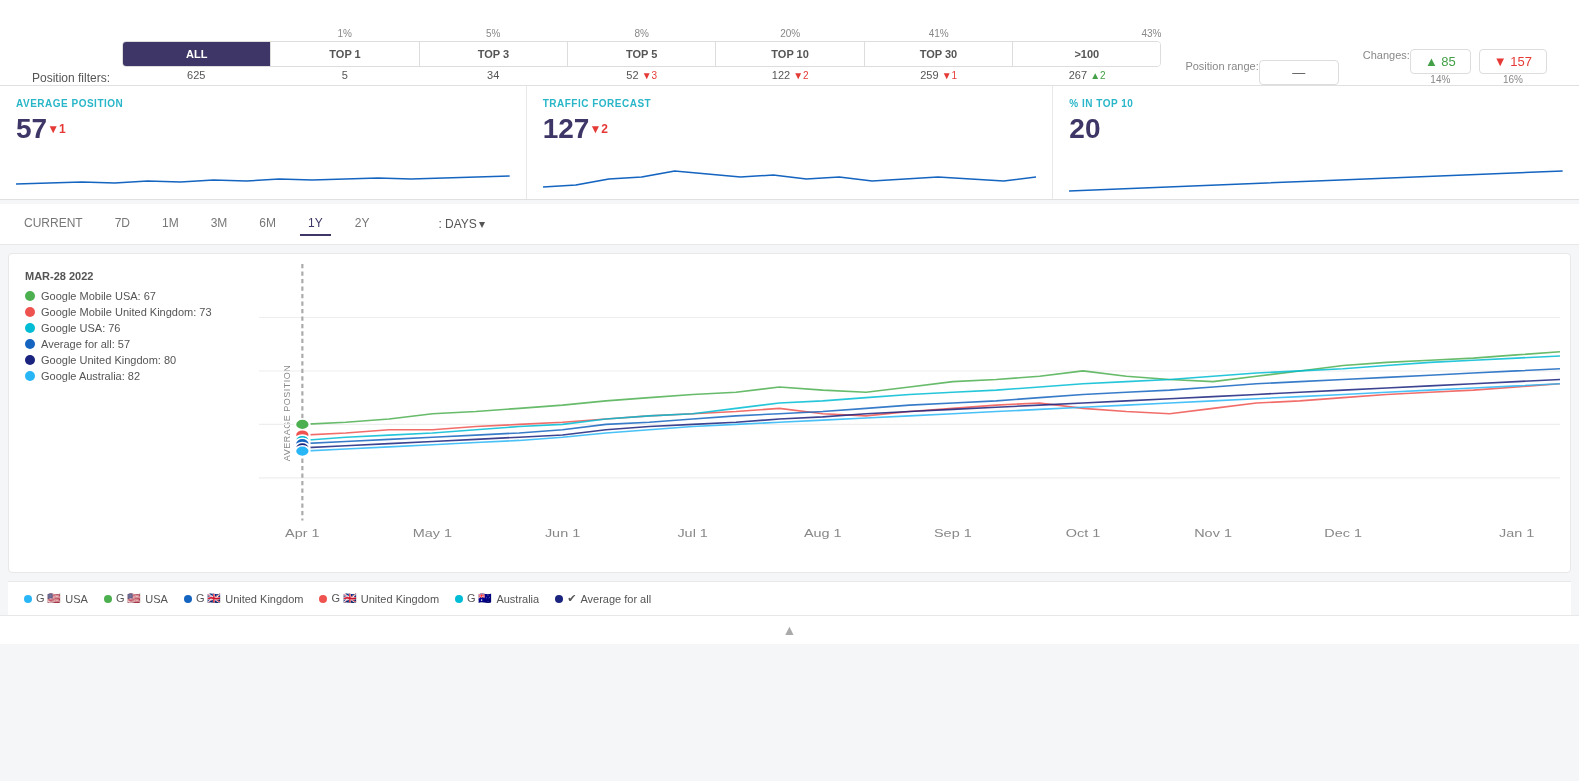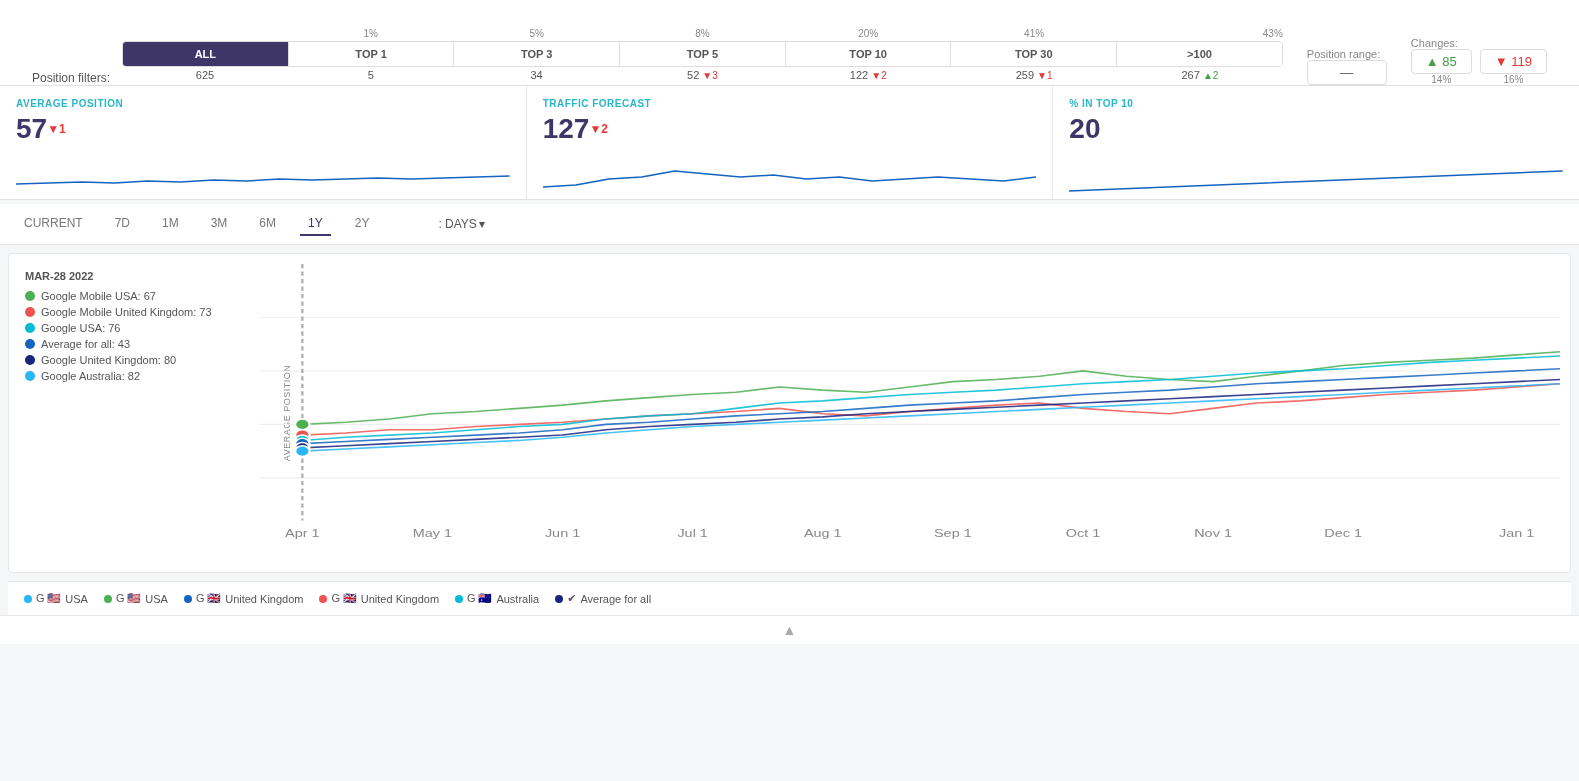--- a/index.html
+++ b/index.html
@@ -246,21 +246,20 @@
     }
 
     .top-filters-wrapper {
       display: flex;
       align-items: flex-end;
       padding: 20px 16px 0 16px;
       background: #fff;
     }
     .right-section {
       display: flex;
-      flex-direction: column;
       align-items: flex-start;
       margin-left: 24px;
     }
   </style>
 </head>
 <body>
 
 <div class="top-bar">
   <div class="top-filters-wrapper">
     <span class="pf-label">Position filters:</span>
@@ -303,21 +302,21 @@
     </div>
 
     <div class="right-section">
       <span class="ch-label">Changes:</span>
       <div class="ch-boxes">
         <div style="display:flex; flex-direction:column; align-items:center;">
           <div class="ch-box ch-green">▲ 85</div>
           <div class="ch-pct">14%</div>
         </div>
         <div style="display:flex; flex-direction:column; align-items:center;">
-          <div class="ch-box ch-red">▼ 119</div>
+          <div class="ch-box ch-red">▼ 157</div>
           <div class="ch-pct">16%</div>
         </div>
       </div>
     </div>
   </div>
 </div>
 
 <div class="metric-cards">
 
   <div class="metric-card">
@@ -386,21 +385,21 @@
     <div class="legend-item">
       <div class="legend-dot" style="background:#ef5350;"></div>
       <span>Google Mobile United Kingdom: 73</span>
     </div>
     <div class="legend-item">
       <div class="legend-dot" style="background:#00bcd4;"></div>
       <span>Google USA: 76</span>
     </div>
     <div class="legend-item">
       <div class="legend-dot" style="background:#1565c0;"></div>
-      <span>Average for all: 43</span>
+      <span>Average for all: 57</span>
     </div>
     <div class="legend-item">
       <div class="legend-dot" style="background:#1a237e;"></div>
       <span>Google United Kingdom: 80</span>
     </div>
     <div class="legend-item">
       <div class="legend-dot" style="background:#29b6f6;"></div>
       <span>Google Australia: 82</span>
     </div>
   </div>

